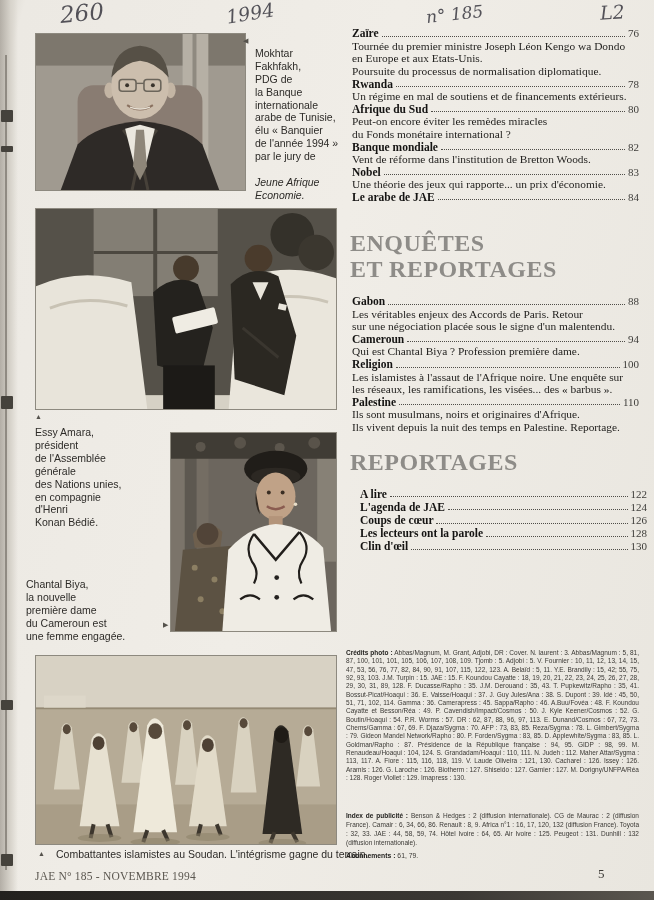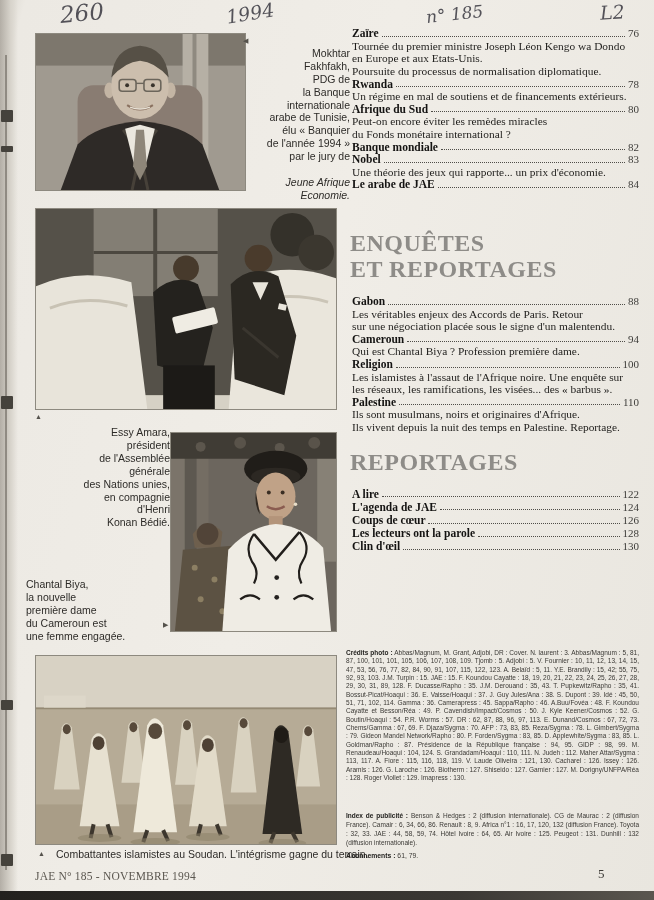--- a/index.html
+++ b/index.html
@@ -27,36 +27,36 @@
   .hand-3{left:600px;top:1px;font-size:19px;transform:rotate(-4deg);}
   
   .photo{position:absolute;border:1px solid #8d897f;box-sizing:border-box;background:#9a958c;}
   .photo svg{display:block;width:100%;height:100%;}
   .photo-fakhfakh{left:35px;top:33px;width:211px;height:158px;}
   .photo-essy{left:35px;top:208px;width:302px;height:202px;}
   .photo-biya{left:170px;top:432px;width:167px;height:200px;}
   .photo-soudan{left:35px;top:655px;width:302px;height:190px;}
   
   .caption{position:absolute;font-family:"Liberation Sans",sans-serif;font-size:10.5px;
-    line-height:12.9px;color:#2d2b28;white-space:pre-line;text-align:right;}
+    line-height:12.9px;color:#2d2b28;white-space:pre-line;}
   .cap-fakhfakh{left:255px;top:34px;width:95px;}
   .cap-italic{font-style:italic;}
   .cap-essy{left:35px;top:426px;width:135px;}
   .cap-biya{left:26px;top:578px;width:132px;text-align:left;}
   .cap-soudan{left:56px;top:848px;width:300px;white-space:nowrap;}
   .marker{position:absolute;font-family:"Liberation Sans",sans-serif;font-size:7px;color:#55524c;}
   .mk-fakhfakh{left:243px;top:37px;}
   .mk-essy{left:35px;top:413px;}
   .mk-biya{left:163px;top:621px;}
   .mk-soudan{left:38px;top:850px;}
   
   .toc-sec{position:absolute;left:352px;width:287px;}
   .toc-sec-0{top:27px;}
   .toc-sec-1{top:295px;}
-  .toc-sec-2{top:487px;}
+  .toc-sec-2{top:487px;margin-left:8px;}
   .toc-sec-2 .toc-line{height:13.2px;}
   .toc-line{display:flex;align-items:center;height:12.6px;}
   .toc-title{font-weight:bold;font-size:11.5px;color:#141312;white-space:nowrap;}
   .toc-leader{flex:1;margin:0 3px;border-bottom:1.6px dotted #4f4d48;align-self:flex-end;
     transform:translateY(-3px);}
   .toc-page{font-size:11px;color:#3e3d3a;}
   .toc-desc{font-size:11.4px;line-height:12.6px;color:#1e1d1b;white-space:pre-line;}
   .sec-header{position:absolute;left:350px;width:290px;font-weight:bold;font-size:24px;
     line-height:25.5px;color:#8e8c88;letter-spacing:.5px;white-space:pre-line;}
   .hdr-enquetes{top:231px;}
@@ -287,20 +287,21 @@
         <div class="toc-desc">Peut-on encore éviter les remèdes miracles
 du Fonds monétaire international ?</div>
       </div>
 
       <div>
         <div class="toc-line">
           <span class="toc-title">Banque mondiale</span>
           <span class="toc-leader"></span>
           <span class="toc-page">82</span>
         </div>
+        <div class="toc-desc">Vent de réforme dans l'institution de Bretton Woods.</div>
       </div>
 
       <div>
         <div class="toc-line">
           <span class="toc-title">Nobel</span>
           <span class="toc-leader"></span>
           <span class="toc-page">83</span>
         </div>
         <div class="toc-desc">Une théorie des jeux qui rapporte... un prix d'économie.</div>
       </div>

